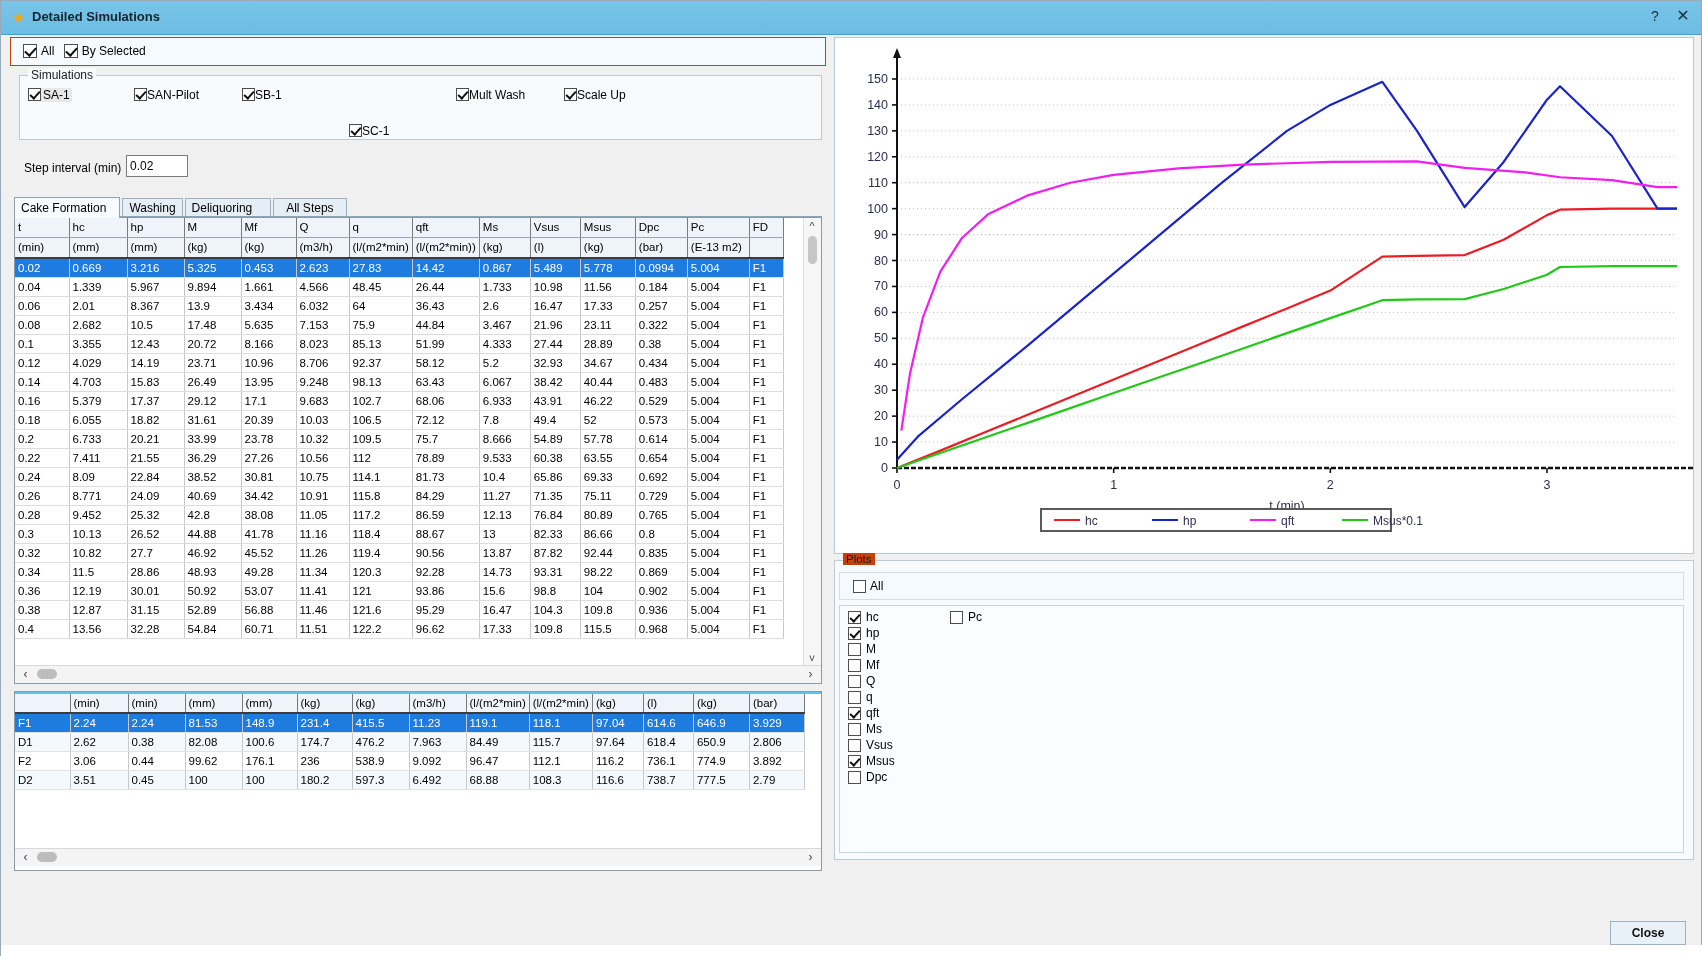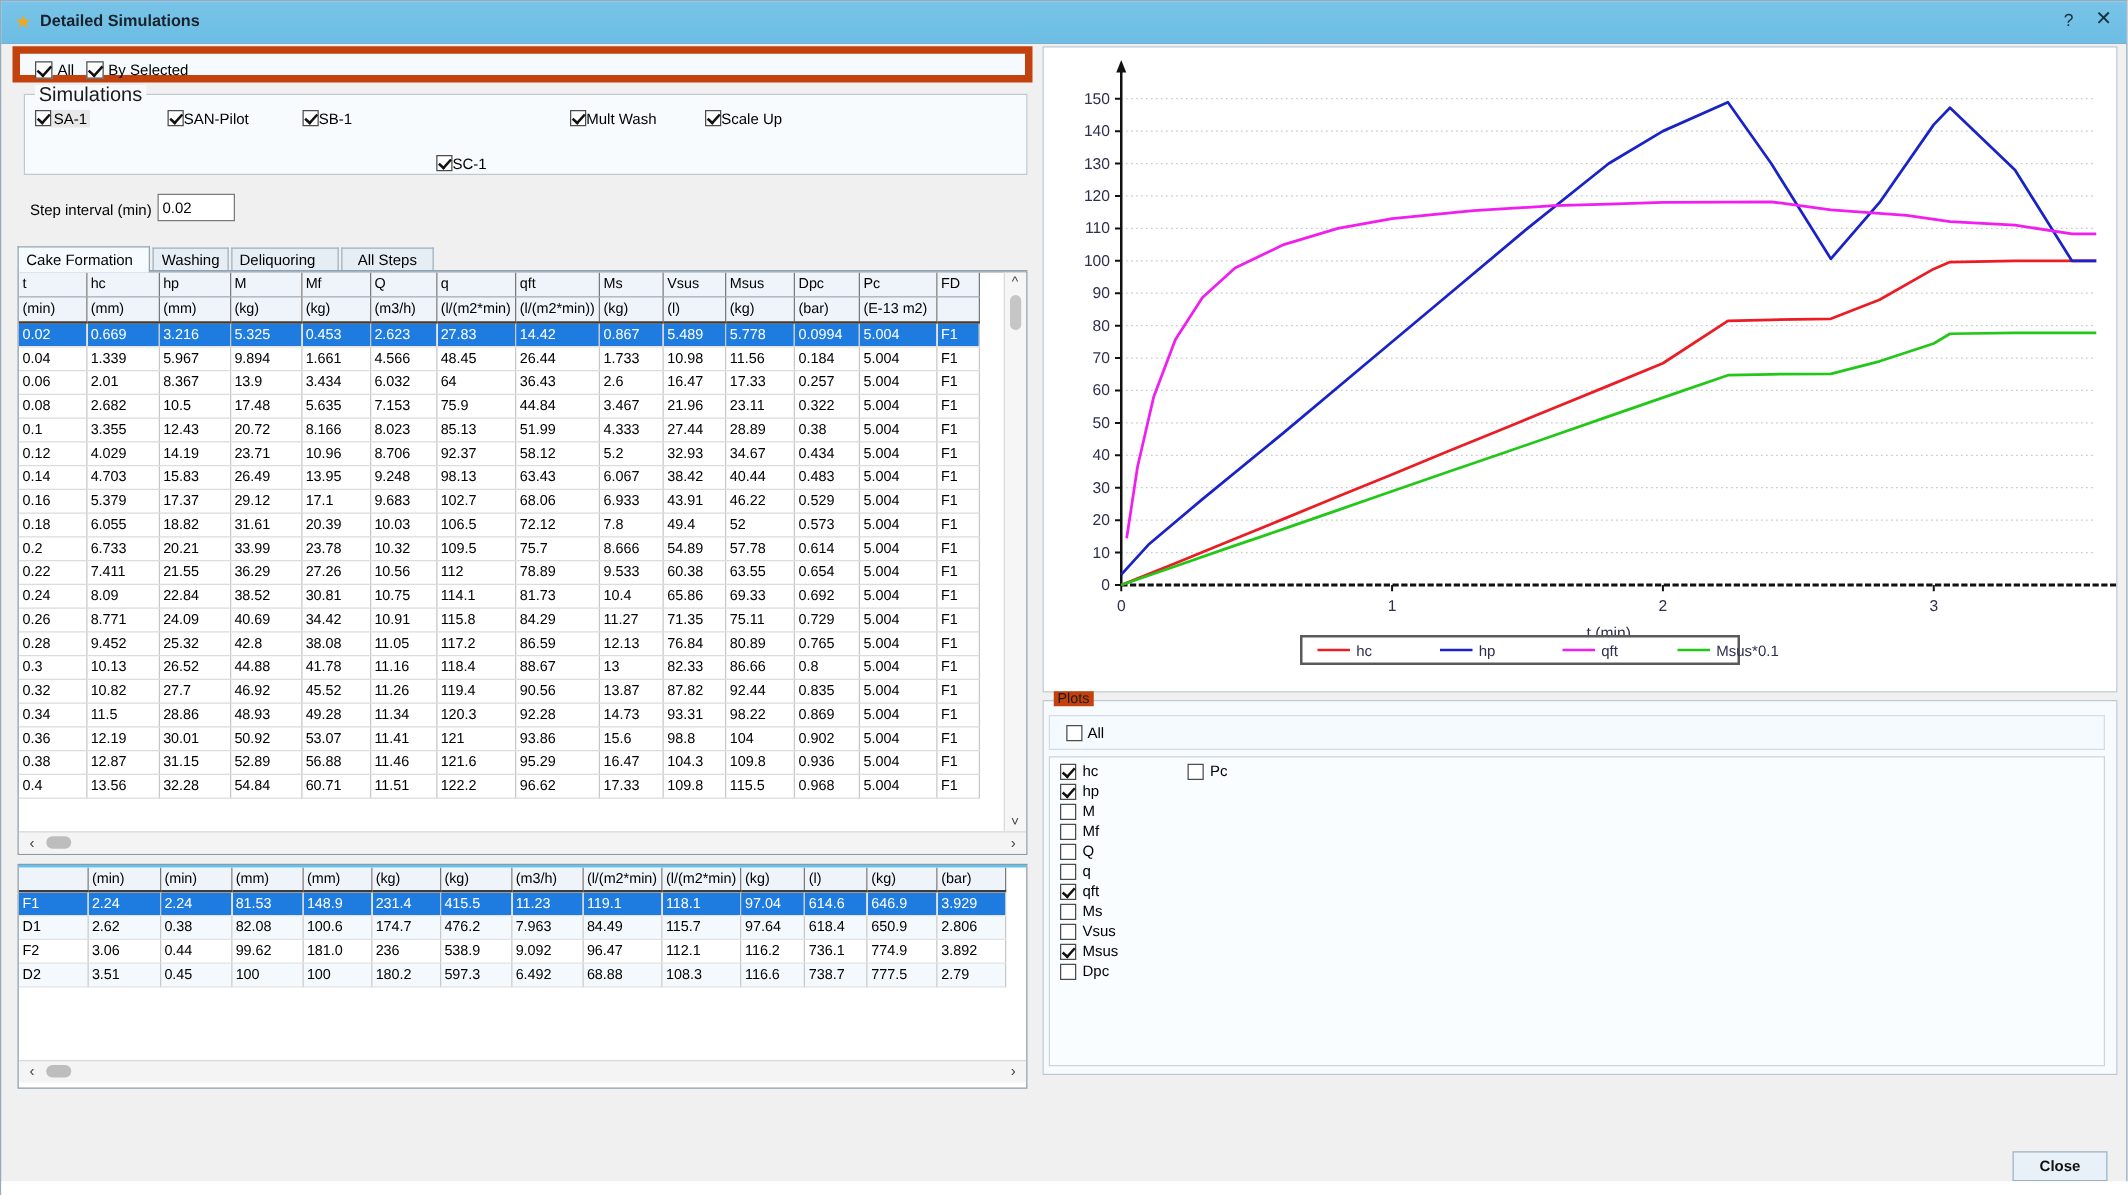--- a/index.html
+++ b/index.html
@@ -7,29 +7,29 @@
   .window{position:absolute;left:0;top:0;width:1702px;height:956px;background:#f0f0f0;border:1px solid #9ab;box-sizing:border-box;}
   
   .titlebar{position:absolute;left:0;top:0;width:1700px;height:33px;background:linear-gradient(#79c4e8,#6cbde4);border-bottom:1px solid #4a9cc9;}
   .titlebar .star{position:absolute;left:9px;top:8px;width:17px;height:17px;font-size:15px;line-height:17px;color:#f0a91b;text-align:center;}
   .titlebar .ttl{position:absolute;left:31px;top:8px;font-size:13px;font-weight:bold;color:#19232b;}
   .tb-btn{position:absolute;top:4px;width:24px;height:22px;font-size:14px;line-height:22px;text-align:center;color:#16303f;cursor:default;}
   .tb-help{right:34px;}
   .tb-close{right:6px;font-size:16px;}
   
   .leftpane{position:absolute;left:9px;top:36px;width:816px;height:878px;}
-  .topchecks{position:absolute;left:0;top:0;width:816px;height:29px;background:#f4fafd;border:6px solid #c2410c;box-sizing:border-box;}
+  .topchecks{position:absolute;left:0;top:0;width:816px;height:29px;background:#f4fafd;border:1px solid #c2410c;box-sizing:border-box;}
   .cb{display:inline-block;width:13px;height:13px;border:1px solid #4c4c4c;background:#fff;box-sizing:border-box;position:relative;vertical-align:-2px;}
   .cb.checked::after{content:"";position:absolute;left:3px;top:0px;width:4px;height:8px;border:solid #111;border-width:0 2px 2px 0;transform:rotate(42deg);}
   .cb.big{width:14px;height:14px;}
   .cb.big.checked::after{left:3px;top:0px;width:5px;height:9px;border-width:0 2px 2px 0;}
   .chk-item{display:inline-block;margin-right:6px;white-space:nowrap;font-size:12px;}
   .chk-item span.lbl{margin-left:4px;vertical-align:1px;}
   .groupbox{position:absolute;border:1px solid #bfc9d1;background:#f7fbfe;box-sizing:border-box;}
-  .groupbox>.gtitle{position:absolute;left:8px;top:-8px;background:#f7fbfe;padding:0 3px;font-size:16px;color:#1b1b1b;}
+  .groupbox>.gtitle{position:absolute;left:8px;top:-8px;background:#f7fbfe;padding:0 3px;font-size:12px;color:#1b1b1b;}
   #simbox{left:9px;top:38px;width:803px;height:65px;}
   #simrow{position:absolute;left:4px;top:12px;width:790px;}
   .sel-hl{background:#e8e8e8;padding:0 2px;}
   .stepwrap{position:absolute;left:10px;top:118px;width:800px;height:28px;}
   .steplbl{position:absolute;left:4px;top:6px;font-size:12px;}
   .stepinput{position:absolute;left:106px;top:0;width:62px;height:22px;border:1px solid #7a7a7a;background:#fff;font-size:12px;font-family:"Liberation Sans",sans-serif;padding:2px 3px;box-sizing:border-box;}
   
   .tabs{position:absolute;left:4px;top:160px;width:808px;height:20px;}
   .tab{position:absolute;top:1px;height:19px;line-height:19px;padding:0 6px;font-size:12px;border:1px solid #9fb0bd;border-bottom:none;background:#e6eef5;box-sizing:border-box;}
   .tab.active{top:0;height:21px;line-height:20px;background:#f6fbff;border-color:#8fa3b2;z-index:3;font-weight:normal;}
@@ -584,21 +584,21 @@
                 <td>97.64</td>
                 <td>618.4</td>
                 <td>650.9</td>
                 <td>2.806</td>
               </tr>
               <tr class="">
                 <td>F2</td>
                 <td>3.06</td>
                 <td>0.44</td>
                 <td>99.62</td>
-                <td>181.0</td>
+                <td>176.1</td>
                 <td>236</td>
                 <td>538.9</td>
                 <td>9.092</td>
                 <td>96.47</td>
                 <td>112.1</td>
                 <td>116.2</td>
                 <td>736.1</td>
                 <td>774.9</td>
                 <td>3.892</td>
               </tr>

